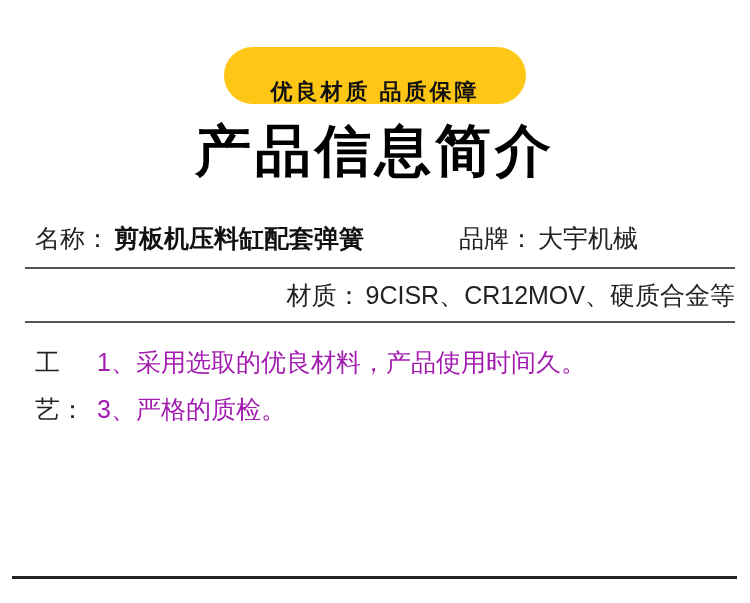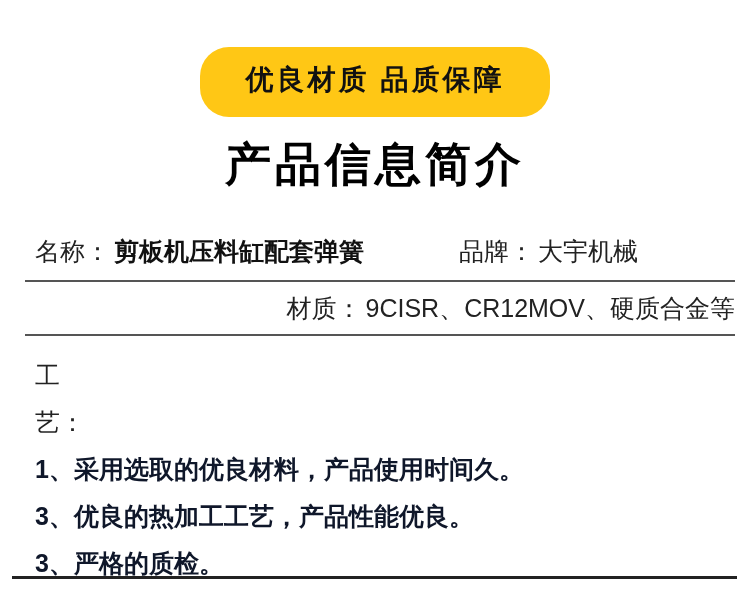--- a/index.html
+++ b/index.html
@@ -11,34 +11,34 @@
     color: #1a1a1a;
     overflow: hidden;
   }
 
   
   .badge-wrap { text-align: center; padding-top: 47px; }
   .badge {
     display: inline-block;
     background: #FFC715;
     border-radius: 29px;
-    height: 70px;
+    height: 57px;
     line-height: 57px;
-    padding: 4px 46px;
-    font-size: 28px;
+    padding: 16px 46px;
+    font-size: 22px;
     font-weight: 700;
     letter-spacing: 3px;
     color: #111111;
   }
 
   
   .page-title {
     text-align: center;
     margin-top: 17px;
-    font-size: 46px;
+    font-size: 56px;
     line-height: 60px;
     font-weight: 800;
     letter-spacing: 4px;
     color: #000000;
   }
 
   
   .info { margin: 0 15px 0 25px; font-size: 25px; color: #222222; }
 
   .row-name {
@@ -57,30 +57,28 @@
     line-height: 33px;
     border-bottom: 2px solid #555555;
     text-align: right;
   }
   .material-value { margin-left: 4px; }
 
   .row-process {
     display: flex;
     margin-top: 16px;
     padding-left: 10px;
-    flex-direction: column;
   }
   .process-label { width: 62px; flex: none; line-height: 47px; }
   .process-items { list-style: none; width: 558px; }
   .process-items li {
     line-height: 47px;
     padding-left: 39px;
     text-indent: -39px;
-    color: #0f172a;
-    font-weight: bold;
+    color: #a21caf;
   }
 
   
   .bottom-rule {
     position: absolute;
     left: 12px;
     right: 13px;
     top: 576px;
     height: 3px;
     background: #222222;
@@ -105,20 +103,19 @@
   </div>
 
   <div class="row-material">
     <span>材质：</span><span class="material-value">9CISR、CR12MOV、硬质合金等</span>
   </div>
 
   <div class="row-process">
     <div class="process-label">工艺：</div>
     <ul class="process-items">
       <li>1、采用选取的优良材料，产品使用时间久。</li>
-      <li>3、优良的热加工工艺，产品性能优良。</li>
       <li>3、严格的质检。</li>
     </ul>
   </div>
 
 </div>
 
 <div class="bottom-rule"></div>
 
 </body></html>

